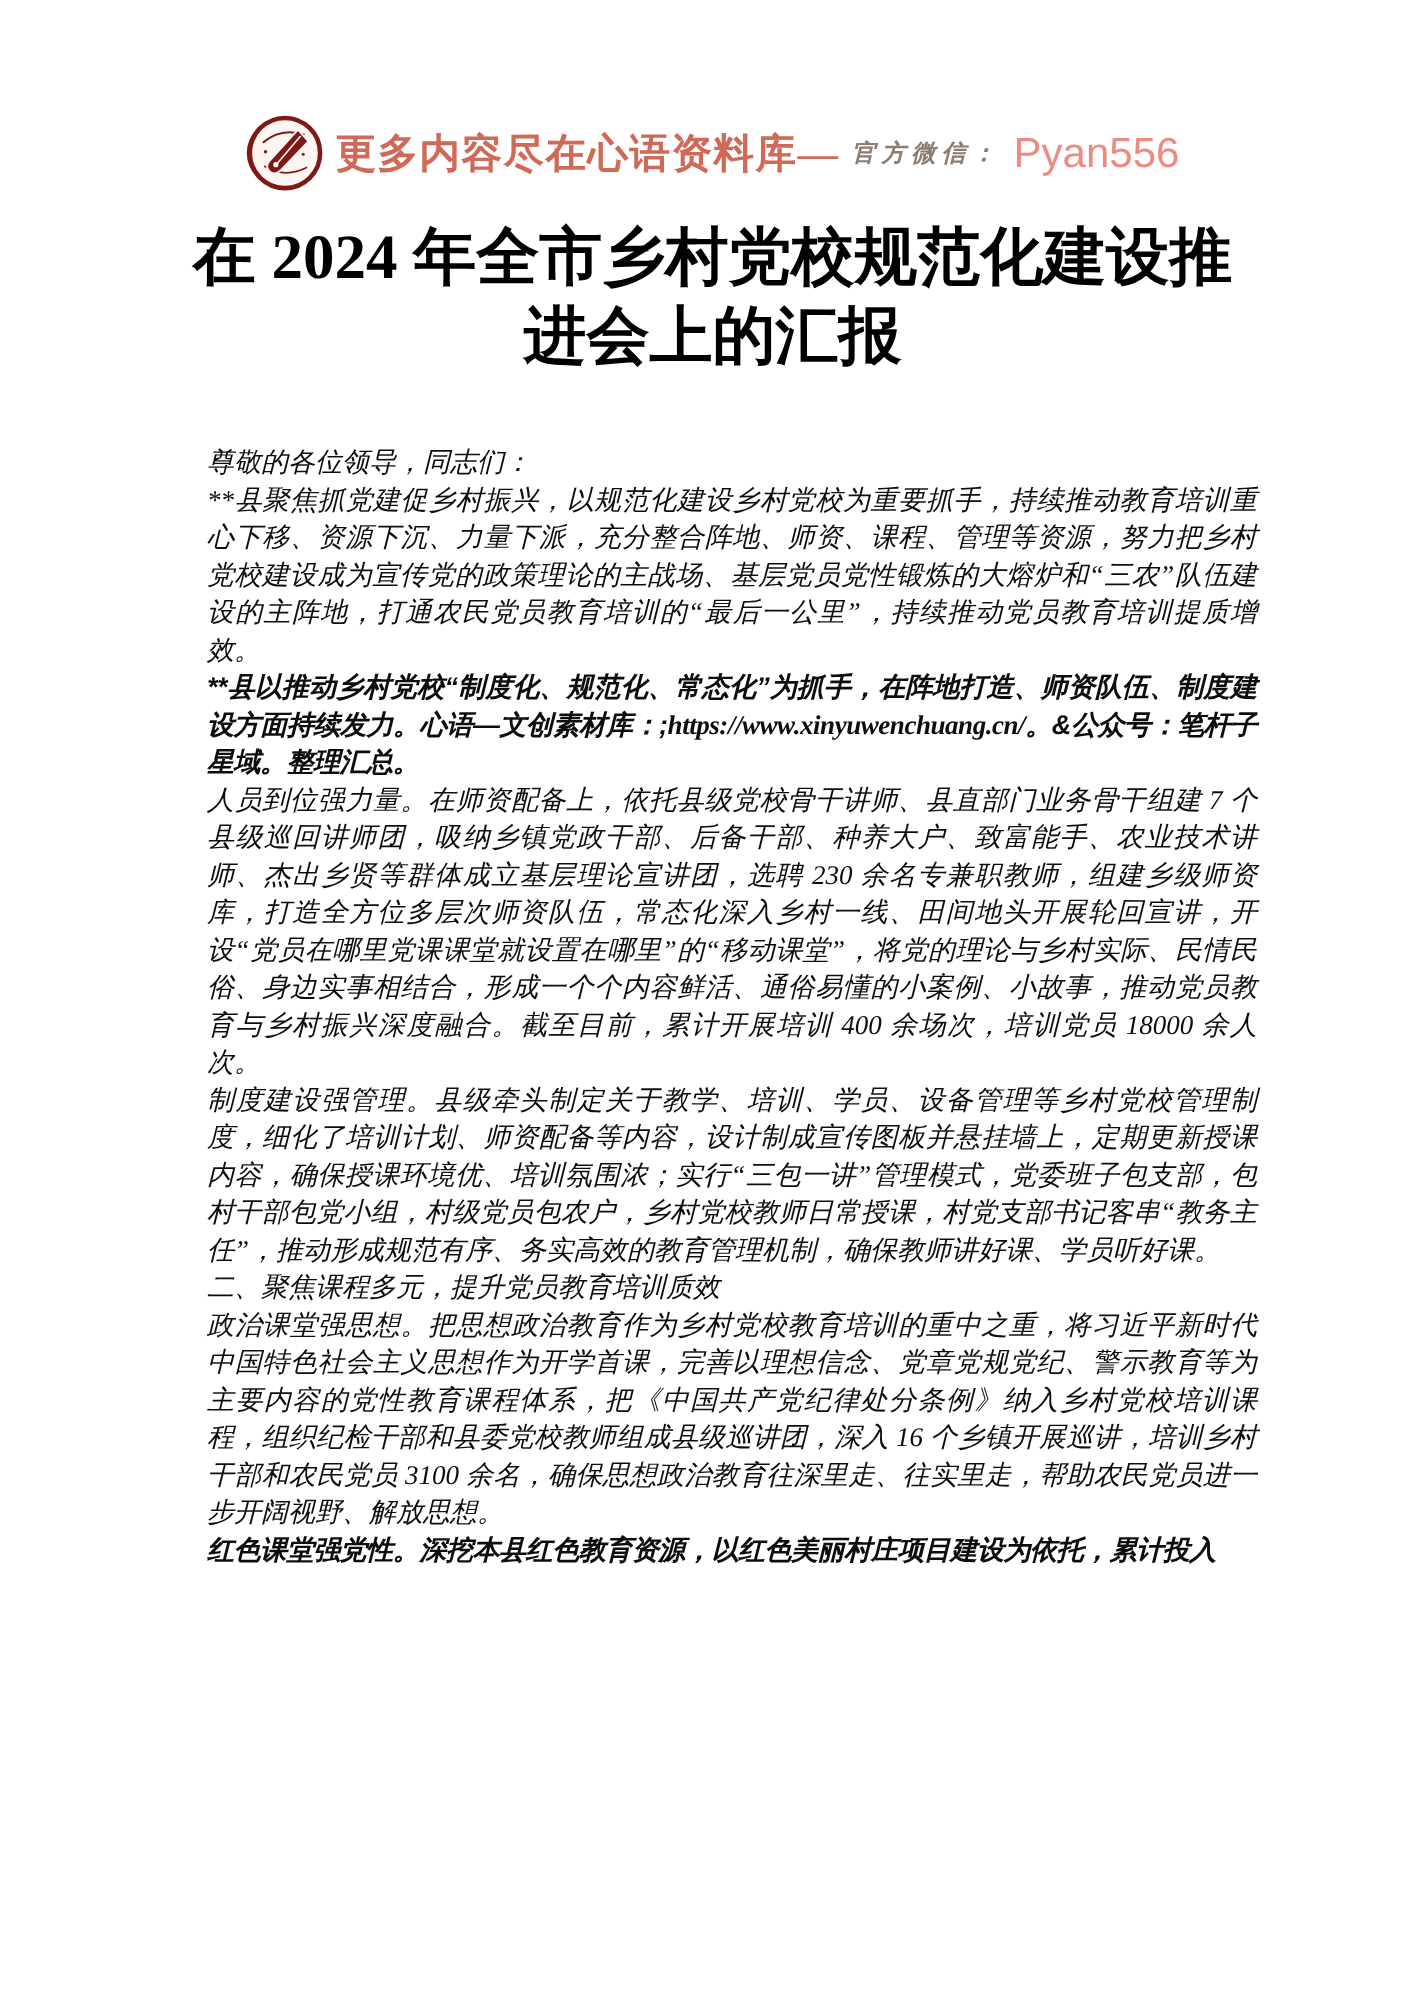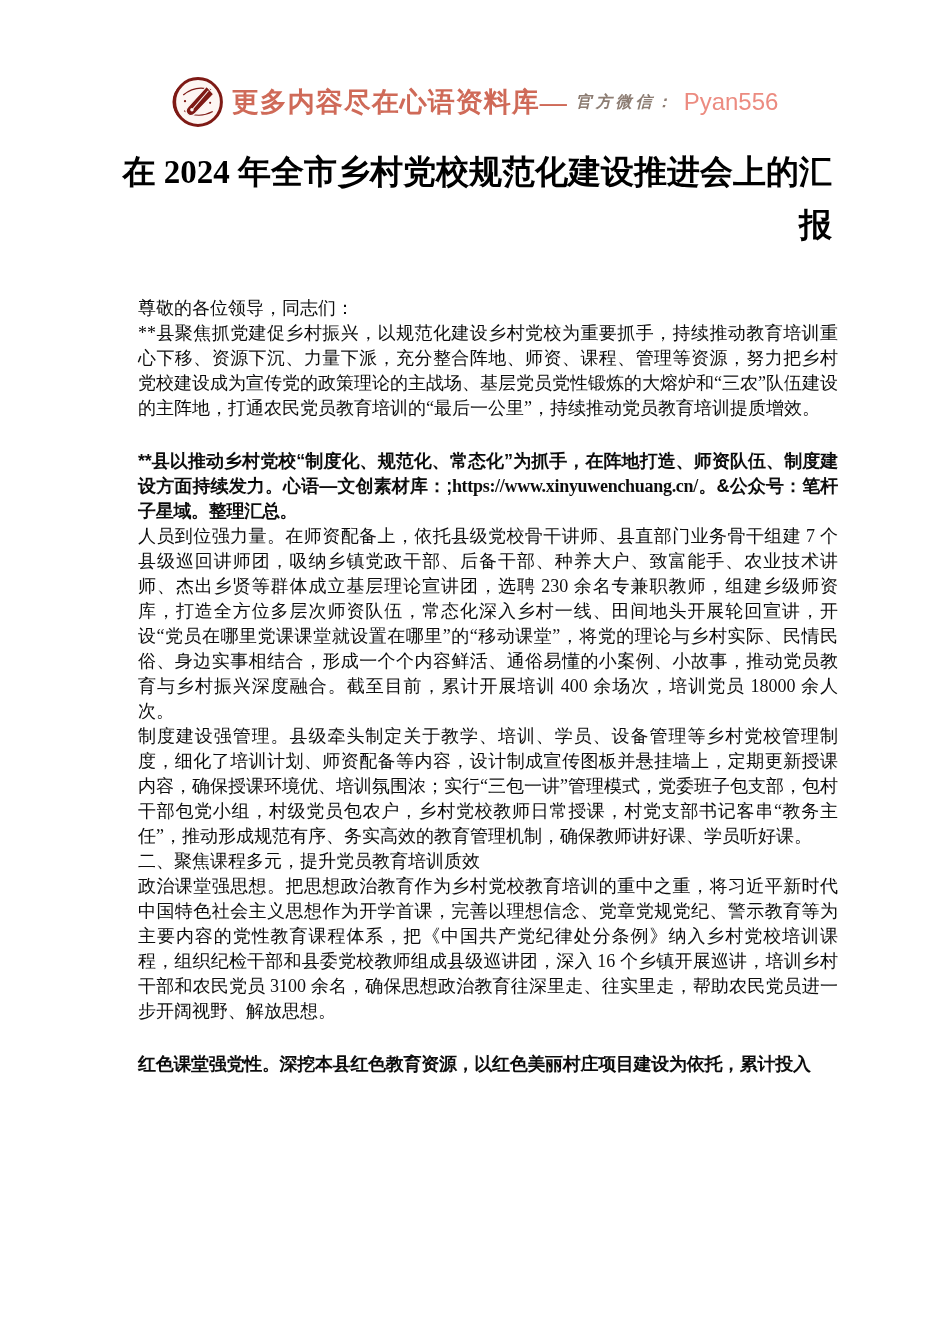--- a/index.html
+++ b/index.html
@@ -22,42 +22,41 @@
   .wm-logo{width:52px;height:52px;flex:0 0 auto;}
   .wm-main{
     font-size:27px;font-weight:bold;letter-spacing:1px;
     font-family:"Liberation Serif","DejaVu Serif",serif;
   }
   .wm-label{
     font-size:16px;font-style:italic;font-weight:bold;letter-spacing:4px;
     font-family:"DejaVu Serif",serif;
   }
   .wm-account{
-    font-size:24px;
+    font-size:28px;
     font-family:"Liberation Sans","DejaVu Sans",sans-serif;
   }
   
   .doc-title{
     margin:146px 118px 0 118px;
-    text-align:right;
-    font-size:33px;line-height:53px;font-weight:bold;
+    text-align:center;
+    font-size:42px;line-height:53px;font-weight:bold;
     color:#000000;
   }
   
   .doc-body{
     position:absolute;left:138px;top:296px;width:700px;
     font-size:18px;line-height:25px;
-    text-align:justify;text-justify:inter-ideograph;
+    text-align:justify;text-justify:inter-ideograph;font-style:italic;
   }
   .doc-body p{margin:0;padding:0;}
   .doc-body p.sans{
     font-family:"Liberation Sans","DejaVu Sans",sans-serif;
     font-weight:600;
     letter-spacing:-0.3px;
-    margin-top:28px;
   }
   .doc-body .url-serif{
     font-family:"Liberation Serif","DejaVu Serif",serif;
     font-weight:600;
   }
 </style>
 </head>
 <body>
 
 <div class="page">

